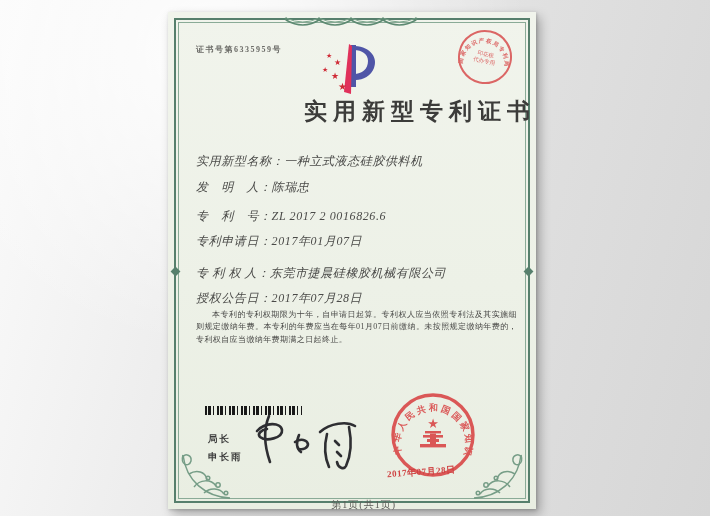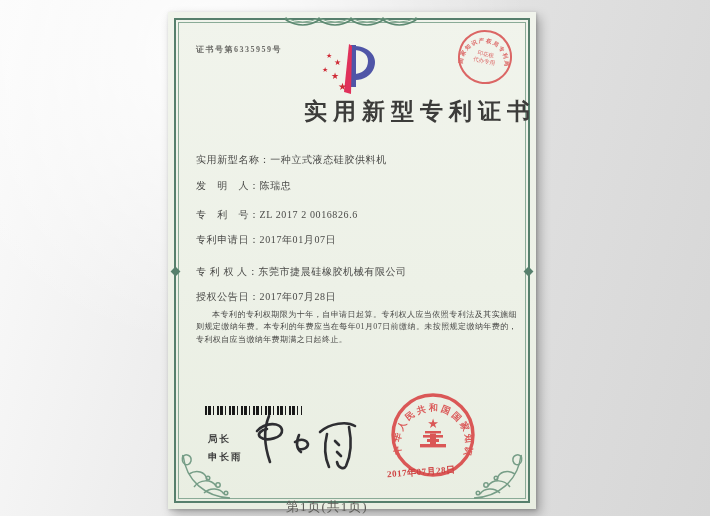--- a/index.html
+++ b/index.html
@@ -18,34 +18,34 @@
   .frame-inner{position:absolute;inset:2px;border:1px solid #8aab97;}
   .mid-diamond{position:absolute;width:7px;height:7px;background:#567f6c;transform:rotate(45deg);top:248px;}
   .mid-diamond.left{left:-4px;} .mid-diamond.right{right:-4px;}
   .cert-no{position:absolute;left:28px;top:32px;font-size:8px;letter-spacing:1.5px;color:#6a6a66;font-weight:bold;}
   .logo{position:absolute;left:150px;top:30px;width:66px;height:56px;}
   .doc-title{
     position:absolute;left:0;top:84px;width:100%;text-align:right;
     font-size:23px;font-weight:bold;letter-spacing:6px;color:#3c3c3a;text-indent:6px;
   }
   .fields{position:absolute;left:28px;top:0;width:322px;}
-  .field-row{position:absolute;left:0;font-size:10px;color:#4a4a48;letter-spacing:.6px;white-space:nowrap;}
+  .field-row{position:absolute;left:0;font-size:12px;color:#4a4a48;letter-spacing:.6px;white-space:nowrap;font-style:italic;}
   .field-row .lbl{color:#4a4a48;}
   .paras{position:absolute;left:28px;top:297px;width:321px;font-size:8px;line-height:12.4px;color:#4a4a48;text-align:justify;letter-spacing:.4px;}
   .paras p{margin:0;text-indent:2em;}
   .barcode{
     position:absolute;left:37px;top:394px;width:97px;height:9px;
     background:repeating-linear-gradient(90deg,#191919 0 2px,transparent 2px 3px,#191919 3px 6px,transparent 6px 8px,#191919 8px 9px,transparent 9px 12px);
   }
   .officer{position:absolute;left:40px;top:418px;font-size:9.5px;font-weight:600;color:#3b3b3b;line-height:18px;letter-spacing:2px;}
   .signature{position:absolute;left:82px;top:398px;width:120px;height:64px;}
   .big-seal{position:absolute;left:221px;top:378px;width:88px;height:88px;opacity:.92;}
   .seal-date{position:absolute;left:219px;top:453px;width:90px;font-size:9px;font-weight:600;color:#cf4343;transform:rotate(-4deg);letter-spacing:.5px;}
   .small-stamp{position:absolute;left:288px;top:16px;width:58px;height:58px;transform:rotate(12deg);opacity:.85;}
-  .footer-page{position:absolute;left:118px;top:486px;width:110px;text-align:left;font-size:13px;color:#5c5c58;letter-spacing:1px;}
+  .footer-page{position:absolute;left:118px;top:486px;width:110px;text-align:right;font-size:10px;color:#5c5c58;letter-spacing:1px;}
   .garland{position:absolute;left:116px;top:1px;width:134px;height:18px;}
   .flourish{position:absolute;width:62px;height:62px;bottom:8px;}
   .flourish.bl{left:6px;}
   .flourish.br{right:6px;transform:scaleX(-1);}
 </style>
 </head>
 <body>
 
 <div class="photo-vignette"></div>
 

